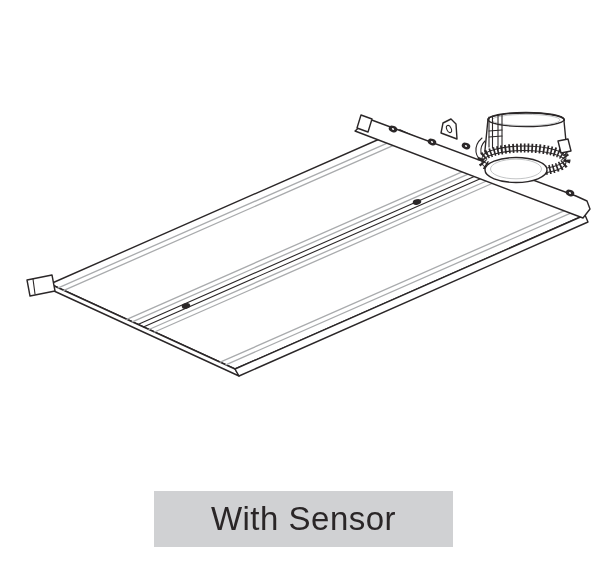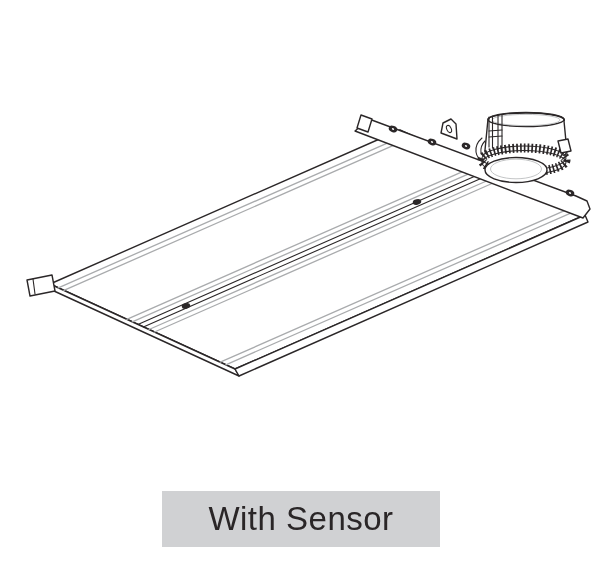--- a/index.html
+++ b/index.html
@@ -14,21 +14,21 @@
          font-family:"Liberation Sans",sans-serif;}
   .stage svg{position:absolute;left:0;top:0;}
   .ink{stroke:var(--line-ink);fill:none;stroke-width:1.4;stroke-linejoin:round;stroke-linecap:round;}
   .ink-thin{stroke:var(--line-ink);fill:none;stroke-width:1.1;stroke-linejoin:round;stroke-linecap:round;}
   .gray{stroke:var(--rail-gray);fill:none;stroke-width:1.3;stroke-linecap:round;}
   .soft{stroke:#bcbec0;fill:none;stroke-width:0.9;}
   .wface{fill:var(--canvas-bg);stroke:var(--line-ink);stroke-width:1.4;stroke-linejoin:round;}
   .wfill{fill:var(--canvas-bg);}
   .inkfill{fill:var(--line-ink);stroke:none;}
   .knurl{fill:var(--canvas-bg);stroke:var(--line-ink);stroke-width:9;stroke-dasharray:1.7 2.1;}
-  .caption{position:absolute;left:162px;top:491px;width:278px;height:56px;
+  .caption{position:absolute;left:154px;top:491px;width:299px;height:56px;
            background:var(--caption-bg);display:flex;align-items:center;justify-content:center;
            font-size:33px;letter-spacing:0.5px;color:var(--caption-text);}
 </style>
 </head>
 <body>
 
 <div class="stage">
 
   <svg width="604" height="573" viewBox="0 0 604 573">
 

